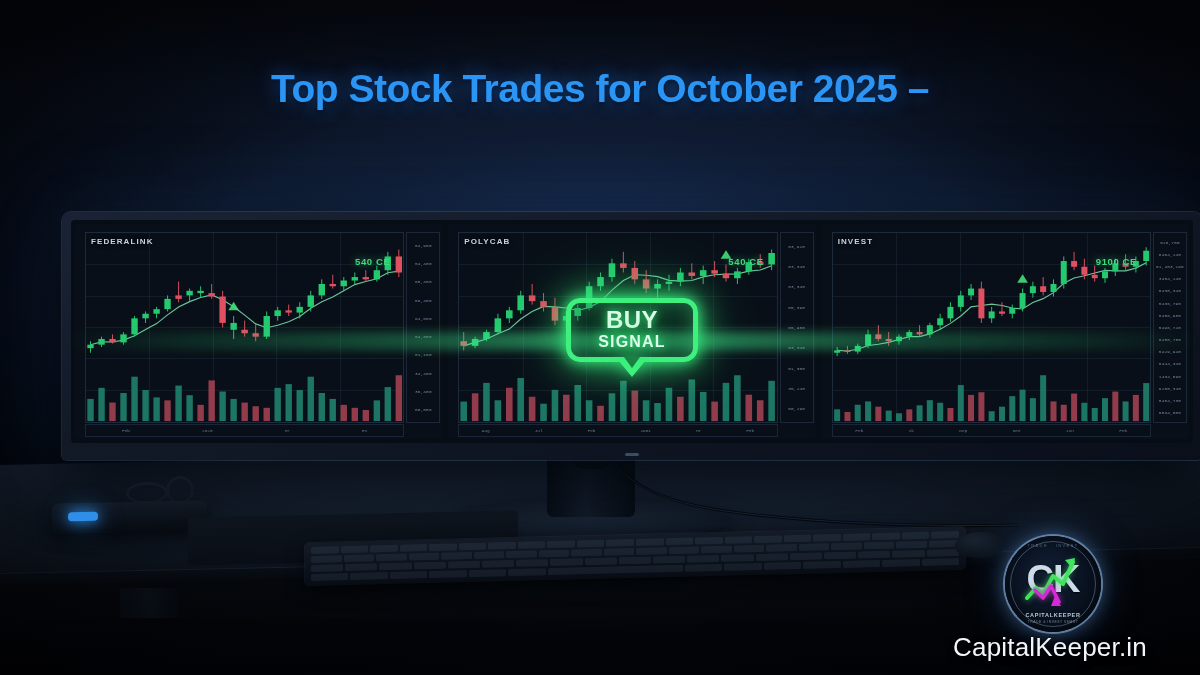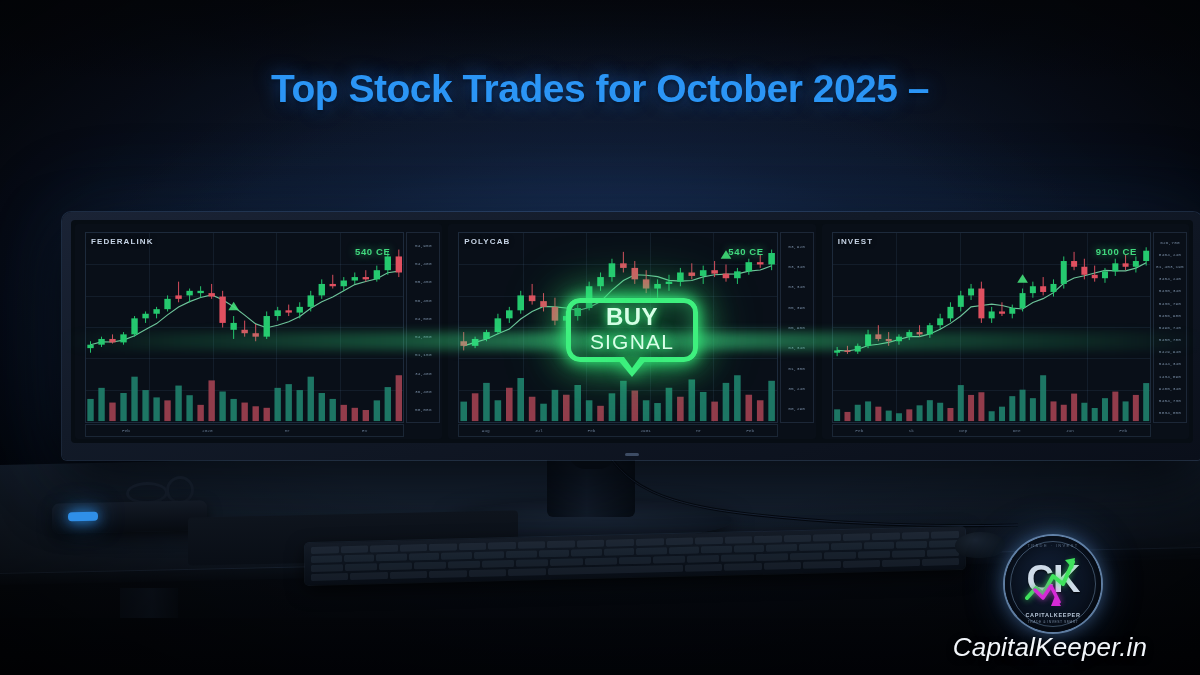--- a/index.html
+++ b/index.html
@@ -135,21 +135,21 @@
   .grid-v{ width:1px; top:0; bottom:0; }
   .grid-h{ height:1px; left:0; right:0; }
 
   .panel-label{
     position:absolute; left:16px; top:13px;
     font-size:8px; font-weight:700; letter-spacing:1.1px;
     color:#c6d4e6; text-shadow:0 0 5px rgba(0,0,0,.9);
     z-index:5;
   }
   .ce-tag{
-    position:absolute; top:22px;
+    position:absolute; top:32px;
     font-size:9.5px; font-weight:700; letter-spacing:.6px;
     color:#41d87e; text-shadow:0 0 8px rgba(60,215,125,.75);
     z-index:5;
   }
   .yaxis{
     position:absolute; right:2px; top:8px; bottom:16px; width:34px;
     border:1px solid rgba(96,128,170,.22);
     display:flex; flex-direction:column; justify-content:space-around;
     align-items:center; padding:3px 0;
     z-index:4;
@@ -207,21 +207,21 @@
     content:""; position:absolute; left:-8px; top:-20px;
     border-left:8px solid transparent; border-right:8px solid transparent;
     border-top:11px solid rgba(24,112,60,.9);
   }
   .bubble-text{
     position:absolute; inset:0; display:flex; flex-direction:column;
     align-items:center; justify-content:center; gap:0px;
     color:#d9ffe8; text-shadow:0 0 8px #3ef07e, 0 0 20px rgba(62,240,126,.85);
   }
   .bubble-text .b1{ font-size:24px; font-weight:700; letter-spacing:.5px; line-height:1; }
-  .bubble-text .b2{ font-size:21px; font-weight:400; letter-spacing:1.2px; line-height:1.25; }
+  .bubble-text .b2{ font-size:16px; font-weight:700; letter-spacing:1.2px; line-height:1.25; }
 
   
   .dock{
     position:absolute; left:52px; top:502px; width:155px; height:30px;
     background:linear-gradient(180deg,#131a25,#0a0f17 70%,#070b11);
     border-radius:7px; transform:skewY(-1.25deg); z-index:5;
     box-shadow:0 5px 14px rgba(0,0,0,.6);
   }
   .dock-led{
     position:absolute; left:16px; top:9px; width:30px; height:9px;
@@ -289,21 +289,21 @@
     position:absolute; left:0; right:0; bottom:8px; text-align:center;
     font-size:3.4px; letter-spacing:.5px; color:rgba(150,170,195,.75);
   }
   .logo-arc{
     position:absolute; left:0; right:0; top:7px; text-align:center;
     font-size:4px; letter-spacing:1.4px; color:rgba(150,175,205,.55);
   }
   .brand-text{
     position:absolute; left:905px; top:632px; width:290px; text-align:center;
     font-size:26px; font-weight:400; letter-spacing:.2px; color:#f2f6fb;
-    text-shadow:0 2px 7px rgba(0,0,0,.85); z-index:9;font-style:italic;
+    text-shadow:0 2px 7px rgba(0,0,0,.85); z-index:9;
   }
 </style>
 </head>
 <body>
 
 <div id="stage">
 
   <div class="bg-base"></div>
   <div class="bg-wall-glow"></div>
   <div class="bg-topdark"></div>

